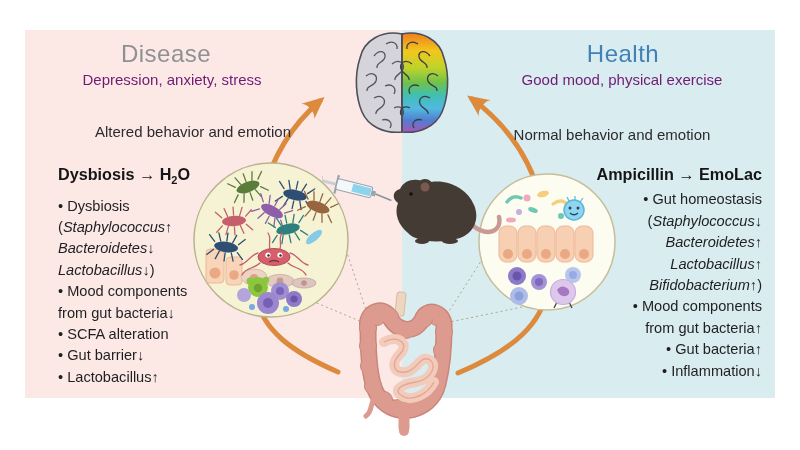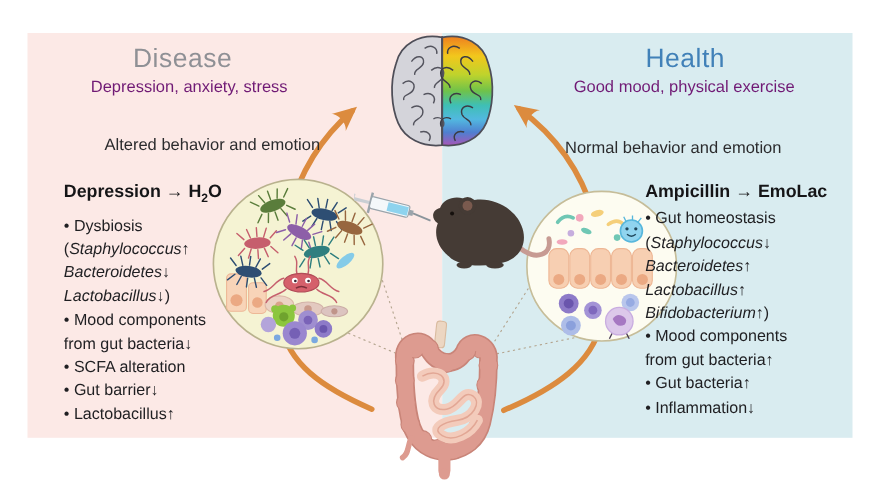--- a/index.html
+++ b/index.html
@@ -10,21 +10,21 @@
   #panel-pink{left:25px;width:377px;background:#fce9e6;z-index:1;}
   #panel-blue{left:402px;width:373px;background:#d9ecf0;z-index:1;}
   .ctext{position:absolute;transform:translateX(-50%);white-space:nowrap;z-index:6;}
   .title{font-size:24px;letter-spacing:.5px;}
   #disease-title{color:#8f9095;}
   #health-title{color:#4181b8;text-align:right;}
   .sub{font-size:15px;color:#701a75;}
   .note{font-size:15px;color:#2b2b2d;}
   .list{position:absolute;z-index:6;font-size:14.6px;line-height:21.4px;color:#1f1f22;}
   #left-list{left:58px;top:164px;text-align:left;}
-  #right-list{right:48px;top:164px;}
+  #right-list{right:38px;top:164px;text-align:right;}
   .list .hd{font-size:16.2px;font-weight:bold;margin-bottom:4px;color:#151517;}
   .list i{font-style:italic;}
   .list sub{font-size:11px;}
   svg{display:block;}
   .layer2{z-index:2;} .layer3{z-index:3;} .layer4{z-index:4;}
 </style>
 </head>
 <body>
 
 <div id="canvas">
@@ -277,21 +277,21 @@
 
   <div class="ctext title" id="disease-title" style="left:166px;top:40px;">Disease</div>
   <div class="ctext sub" style="left:172px;top:71px;">Depression, anxiety, stress</div>
   <div class="ctext note" style="left:193px;top:123px;">Altered behavior and emotion</div>
 
   <div class="ctext title" id="health-title" style="left:623px;top:40px;">Health</div>
   <div class="ctext sub" style="left:622px;top:71px;">Good mood, physical exercise</div>
   <div class="ctext note" style="left:612px;top:126px;">Normal behavior and emotion</div>
 
   <div class="list" id="left-list">
-    <div class="hd"><span>Depression → H</span><sub>2</sub><span>O</span></div>
+    <div class="hd"><span>Dysbiosis → H</span><sub>2</sub><span>O</span></div>
     <div><span>• Dysbiosis</span><i></i><span></span></div>
     <div><span>(</span><i>Staphylococcus</i><span>↑</span></div>
     <div><span></span><i>Bacteroidetes</i><span>↓</span></div>
     <div><span></span><i>Lactobacillus</i><span>↓)</span></div>
     <div><span>• Mood components</span><i></i><span></span></div>
     <div><span>from gut bacteria↓</span><i></i><span></span></div>
     <div><span>• SCFA alteration</span><i></i><span></span></div>
     <div><span>• Gut barrier↓</span><i></i><span></span></div>
     <div><span>• Lactobacillus↑</span><i></i><span></span></div>
   </div>

